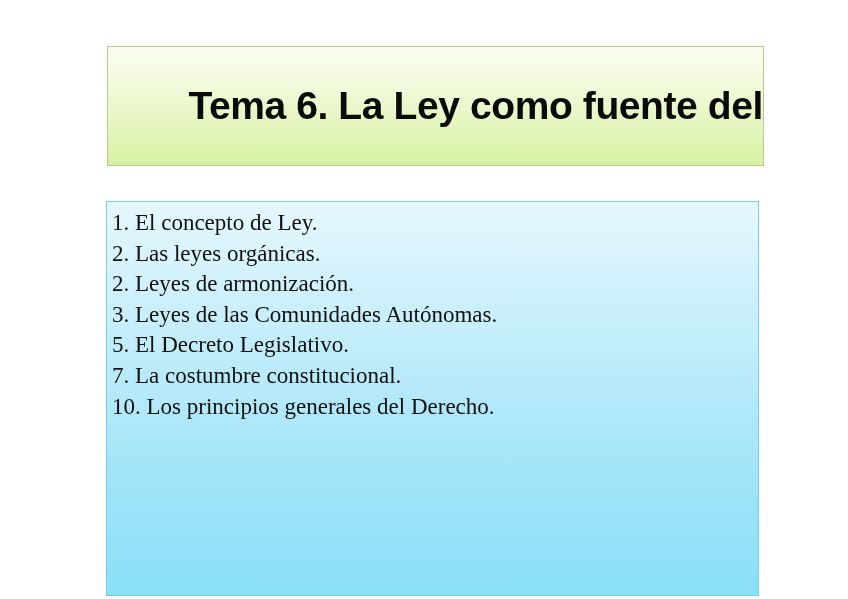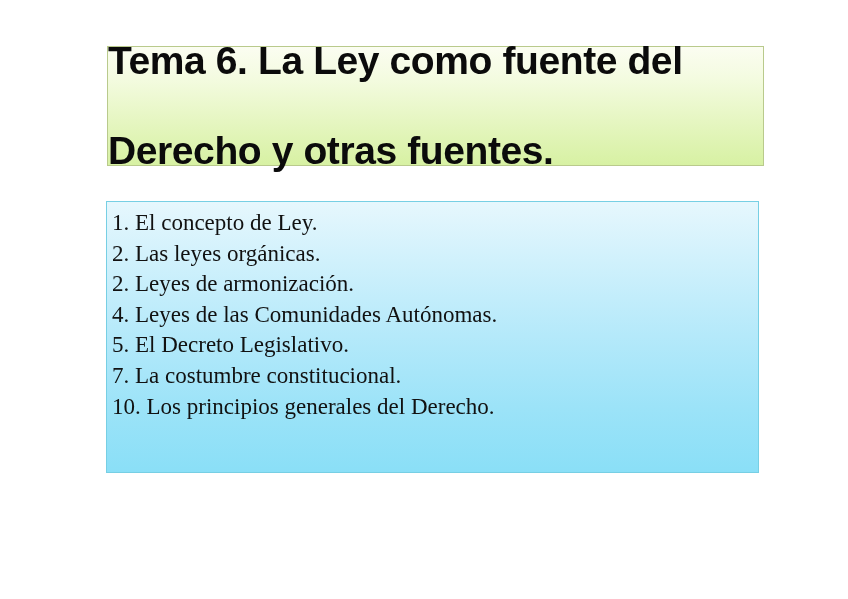--- a/index.html
+++ b/index.html
@@ -31,21 +31,21 @@
     height: 120px;
     box-sizing: border-box;
     border: 1px solid #b9ca8c;
     background: linear-gradient(to bottom,
                 #fbfdf1 0%,
                 #f3fbdf 28%,
                 #e6f6c2 62%,
                 #d7f1a3 100%);
     display: flex;
     flex-direction: column;
-    align-items: flex-start;
+    align-items: flex-end;
     justify-content: center;
     gap: 40px;
   }
 
   #title-box .title-line {
     font-family: "Liberation Sans", "DejaVu Sans", sans-serif;
     font-weight: bold;
     font-size: 39px;
     line-height: 50px;
     color: #0b0b0b;
@@ -53,21 +53,21 @@
     letter-spacing: -0.4px;
     white-space: nowrap;
   }
 
   
   #contents-box {
     position: absolute;
     left: 106px;
     top: 201px;
     width: 653px;
-    height: 272px;
+    height: 395px;
     box-sizing: border-box;
     border: 1px solid #77cfe4;
     background: linear-gradient(to bottom,
                 #e6f7fd 0%,
                 #d0f1fc 22%,
                 #b4e9fa 50%,
                 #9ce3f8 76%,
                 #8adff7 100%);
     padding: 6px 0 0 5px;
   }
@@ -87,28 +87,27 @@
     text-align: left;
   }
 </style>
 </head>
 <body>
 
 <div id="slide">
 
   <div id="title-box">
     <div class="title-line">Tema 6. La Ley como fuente del</div>
-    <div class="title-line">Derecho y otras fuentes.</div>
   </div>
 
   <div id="contents-box">
     <ul id="contents-list">
       <li>1. El concepto de Ley.</li>
       <li>2. Las leyes orgánicas.</li>
       <li>2. Leyes de armonización.</li>
-      <li>4. Leyes de las Comunidades Autónomas.</li>
+      <li>3. Leyes de las Comunidades Autónomas.</li>
       <li>5. El Decreto Legislativo.</li>
       <li>7. La costumbre constitucional.</li>
       <li>10. Los principios generales del Derecho.</li>
     </ul>
   </div>
 
 </div>
 
 </body></html>

